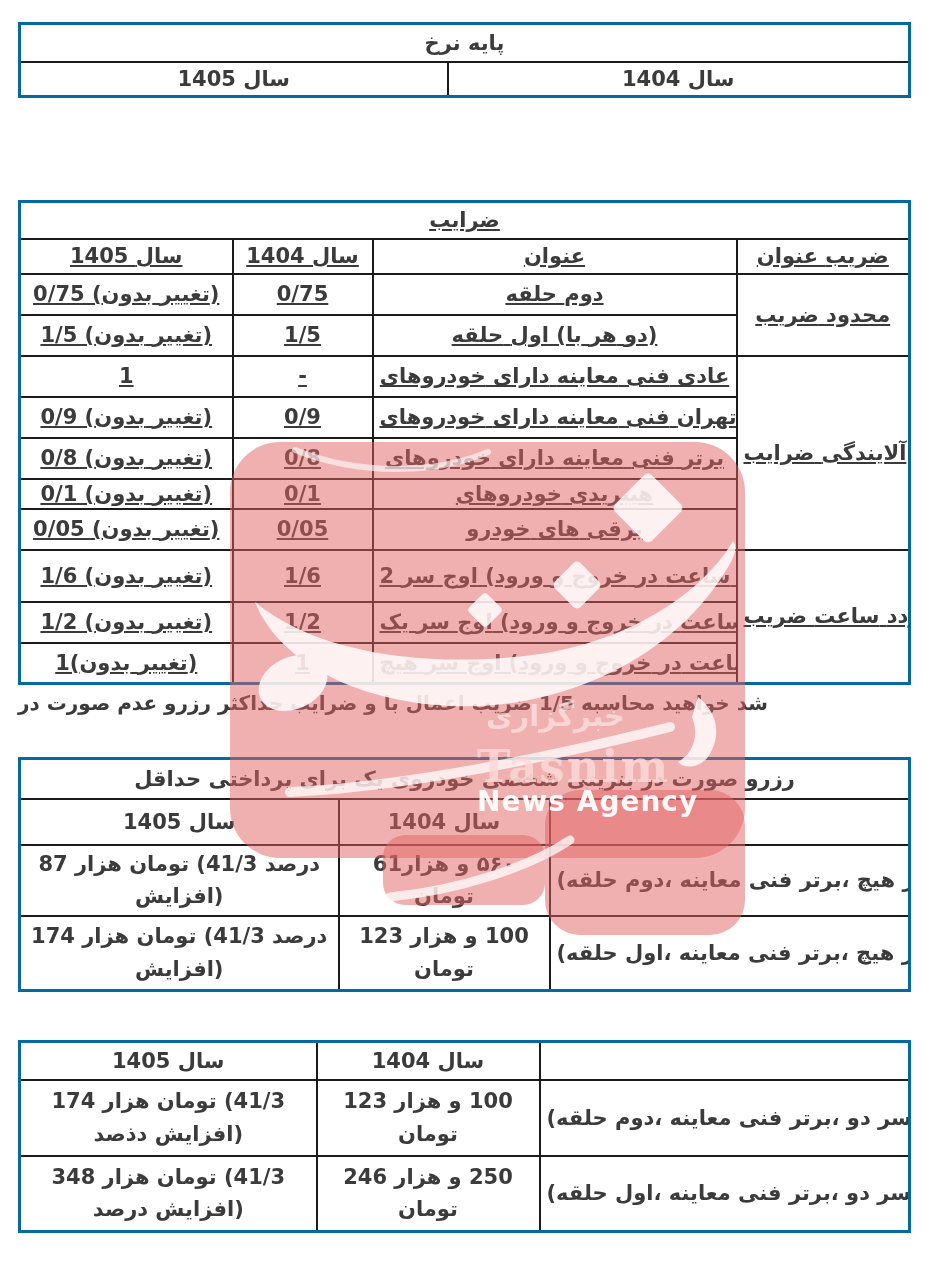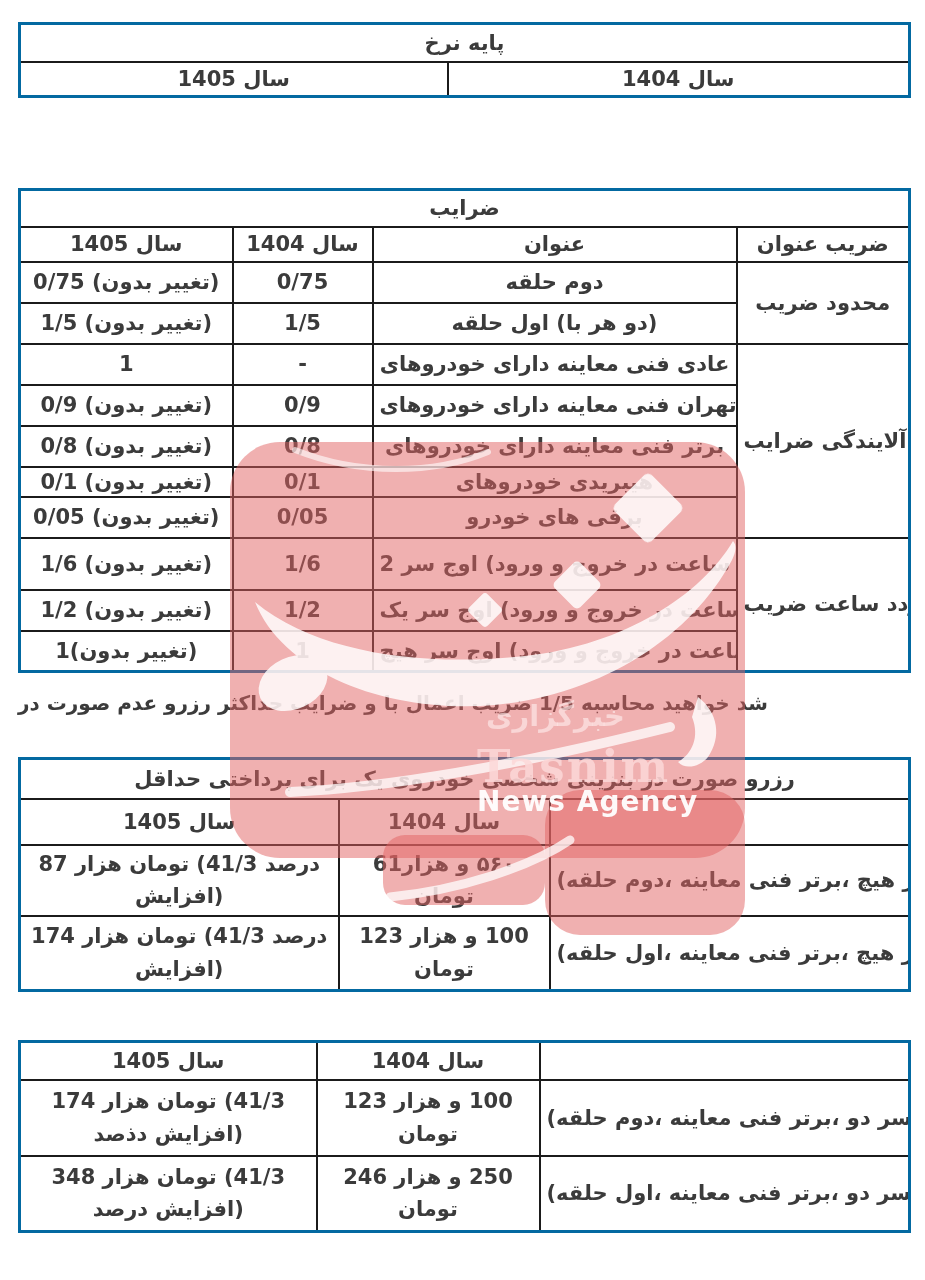--- a/index.html
+++ b/index.html
@@ -55,21 +55,21 @@
         <tr style="height:38px">
       <td colspan="2" class="title-cell">نرخ‎ پایه</td>
     </tr>
     <tr style="height:35px">
       <td class="head-cell">1405 سال</td>
       <td class="head-cell">1404 سال</td>
     </tr>
   </tbody>
     </table>
 
-  <table class="tbl" style="left:18px;top:188px;width:890px;">
+  <table class="tbl" style="left:18px;top:200px;width:890px;text-decoration:underline;">
     <colgroup>
       <col style="width:213px">
         <col style="width:140px">
         <col style="width:364px">
         <col style="width:173px">
     </colgroup>
     <tbody>
         <tr style="height:37px">
       <td colspan="4" class="title-cell">ضرایب</td>
     </tr>

